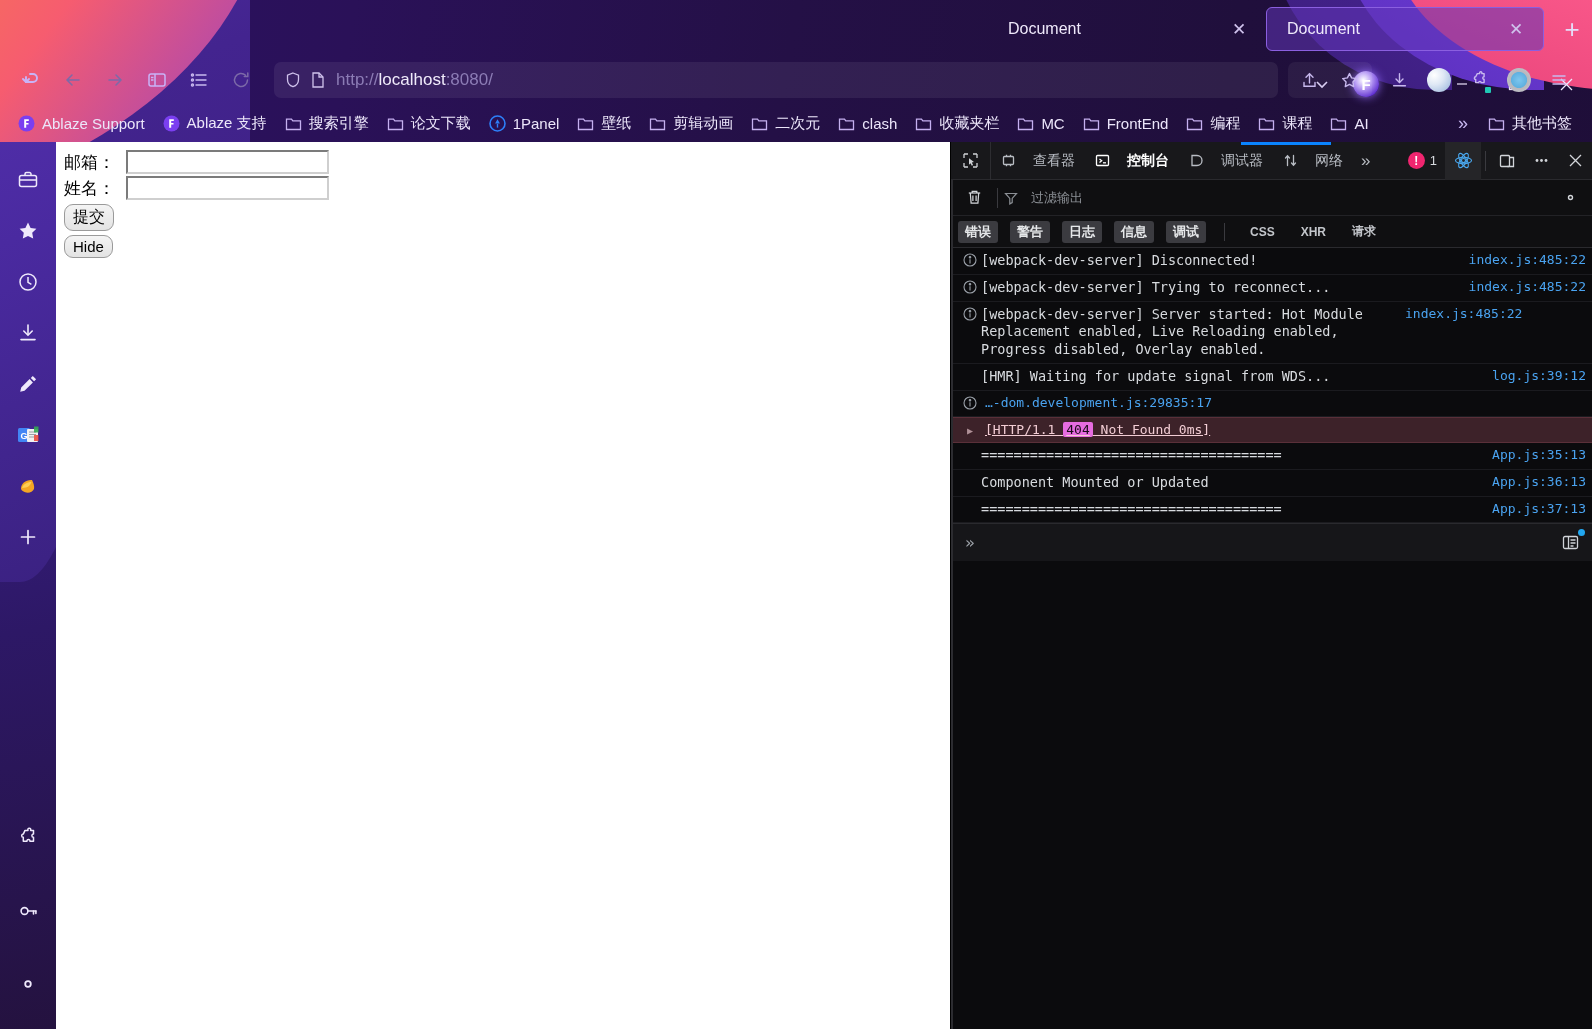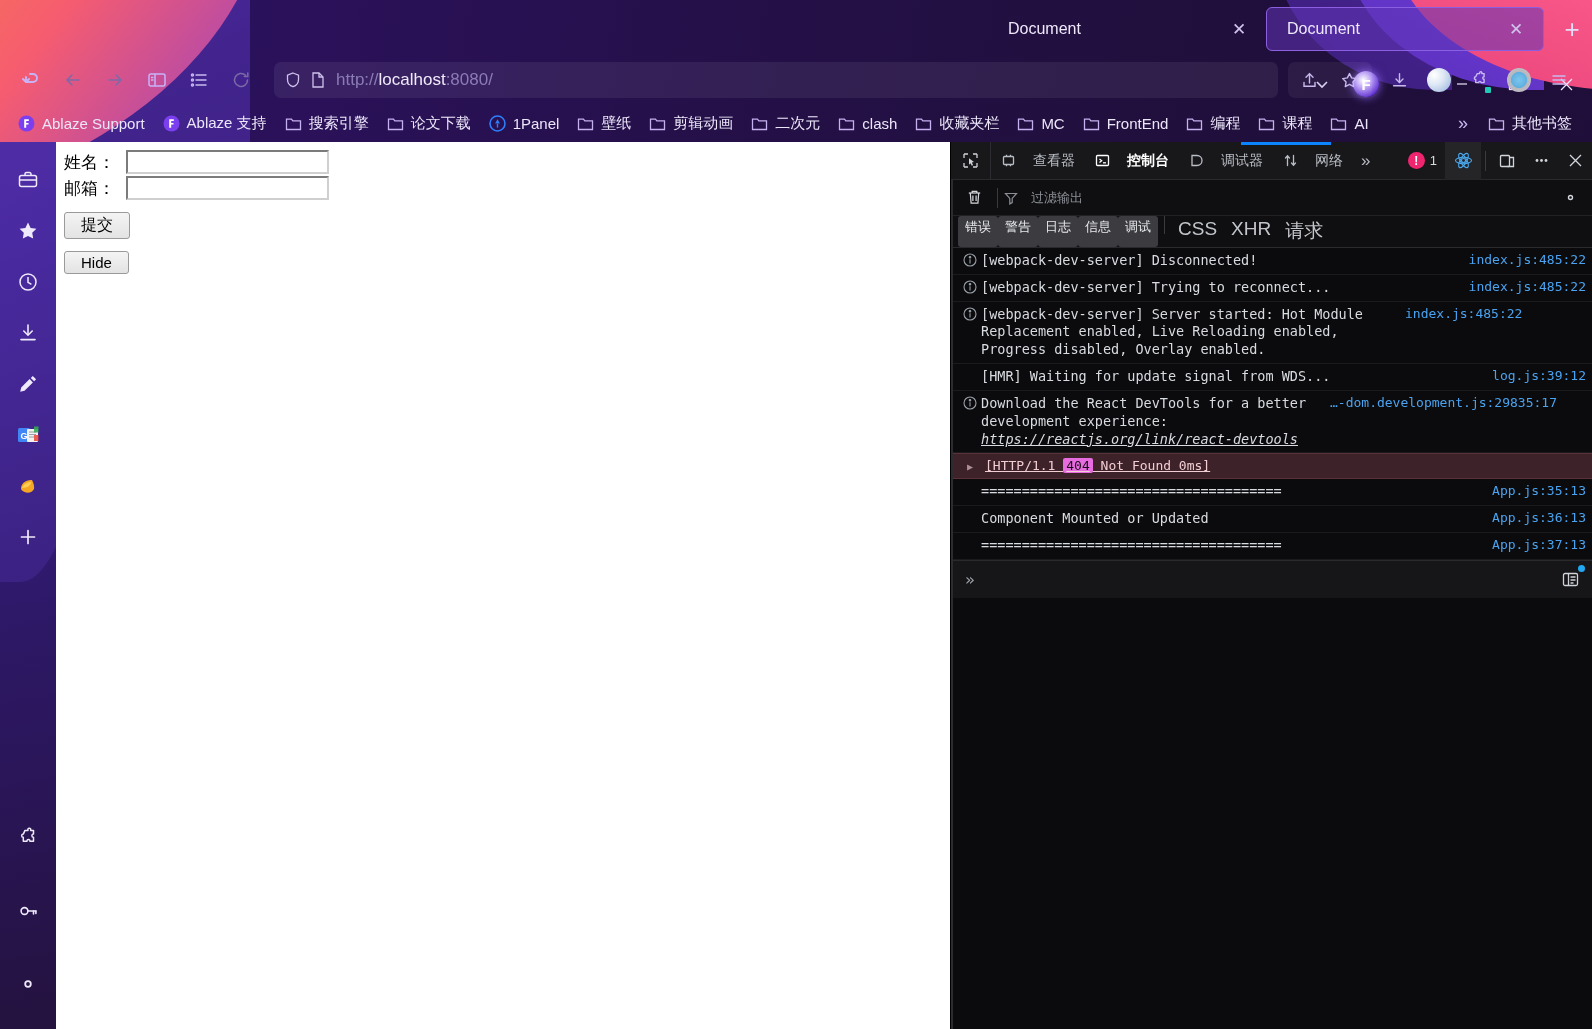--- a/index.html
+++ b/index.html
@@ -258,24 +258,24 @@
     font-size: 14px;
     background: #ffffff;
     outline: none;
   }
   .btn-plain {
     display: block;
     font-family: "Liberation Serif", serif;
     font-size: 16px;
     background: linear-gradient(180deg,#f4f4f4 0%, #e3e3e3 100%);
     border: 1px solid #9a9a9a;
-    border-radius: 3px;
-    padding: 2px 16px;
+    border-radius: 9px;
+    padding: 2px 8px;
     color: #000;
-    margin-top: 12px;
+    margin-top: 4px;
     cursor: pointer;
   }
   .btn-plain.second { font-family: "Liberation Sans", sans-serif; font-size: 15px; }
 
   
   .devtools {
     width: 642px; height: 887px;
     flex: 0 0 642px;
     background: #0b0b0d;
     display: flex; flex-direction: column;
@@ -344,30 +344,31 @@
   .trash-btn { width: 34px; height: 30px; display: flex; align-items: center; justify-content: center; color: #d3d6da; }
   .vdiv { width: 1px; height: 20px; background: #3a3a3f; margin: 0 6px; }
   .filter-input {
     flex: 1 1 auto; display: flex; align-items: center; gap: 13px;
     color: #8b8f95; font-size: 13px;
   }
   .gear-btn { width: 32px; height: 30px; display: flex; align-items: center; justify-content: center; color: #d3d6da; }
 
   .dt-levels {
     height: 32px; background: #0f0f11;
-    display: flex; 
-    padding: 0 7px; gap: 0;
+    display: flex; align-items: center;
+    padding: 0 7px; gap: 12px;
     border-bottom: 1px solid #2a2a2e;
+    font-weight: bold;
   }
   .lvl {
     background: #3b3b40; color: #e6e8ea;
     font-size: 13px; padding: 2px 7px; border-radius: 3px;
     white-space: nowrap;
   }
-  .lvl-plain { color: #c2c5ca; font-size: 19px; padding: 2px 7px; }
+  .lvl-plain { color: #c2c5ca; font-size: 12px; padding: 2px 7px; }
   .lvl-sep { width: 1px; height: 18px; background: #3a3a3f; margin: 0 6px; }
 
   .dt-log {
     flex: 1 1 auto; overflow: hidden;
     background: #0b0b0d;
     font-family: "DejaVu Sans Mono", "Liberation Mono", monospace;
     font-size: 13.5px;
   }
   .log-row {
     display: flex; align-items: flex-start;
@@ -807,26 +808,26 @@
             <path d="M19 12.4v-2.8l-2.2-.4a6.1 6.1 0 0 0-.7-1.7l1.3-1.8-2-2-1.8 1.3a6.1 6.1 0 0 0-1.7-.7L11.5 2H8.7l-.4 2.3a6.1 6.1 0 0 0-1.7.7L4.8 3.7l-2 2 1.3 1.8a6.1 6.1 0 0 0-.7 1.7L1.2 9.6v2.8l2.2.4c.16.6.4 1.16.7 1.7l-1.3 1.8 2 2 1.8-1.3c.54.3 1.1.54 1.7.7l.4 2.2h2.8l.4-2.2c.6-.16 1.16-.4 1.7-.7l1.8 1.3 2-2-1.3-1.8c.3-.54.54-1.1.7-1.7z" opacity="0"></path>
           </svg>
       </div>
       <div style="height:20px"></div>
     </div>
 
     <div class="viewport">
       <div class="form-wrap">
 
         <div class="form-row">
+          <label>邮箱：</label>
+          <input type="text" placeholder="" style="">
+        </div>
+
+        <div class="form-row">
           <label>姓名：</label>
-          <input type="text" placeholder="" style="">
-        </div>
-
-        <div class="form-row">
-          <label>邮箱：</label>
           <input type="text" placeholder="" style="">
         </div>
 
 
         <button class="btn-plain">提交</button>
         <button class="btn-plain second">Hide</button>
       </div>
     </div>
 
     <div class="devtools">
@@ -1003,23 +1004,20 @@
           <span class="log-src">log.js:39:12</span>
         </div>
 
         <div class="log-row">
           <span class="log-ico">
             <svg width="14" height="14" viewBox="0 0 14 14" fill="none" stroke="currentColor" stroke-width="1.1">
                 <circle cx="7" cy="7" r="6"></circle>
                 <path d="M7 6.2v4.2"></path>
                 <circle cx="7" cy="4.2" r=".75" fill="currentColor"></circle>
               </svg>
-          </span>
-          <span class="log-msg" style="max-width:345px">
-            <span>Download the React DevTools for a better development experience: </span><span class="lnk">https://reactjs.org/link/react-devtools</span>
           </span>
           <span class="log-src">…-dom.development.js:29835:17</span>
         </div>
 
         <div class="log-row err">
           <span class="log-ico tri">▶</span>
           <span class="log-src"><span>[HTTP/1.1 </span><span class="badge404">404</span><span> Not Found 0ms]</span></span>
         </div>
 
         <div class="log-row">

